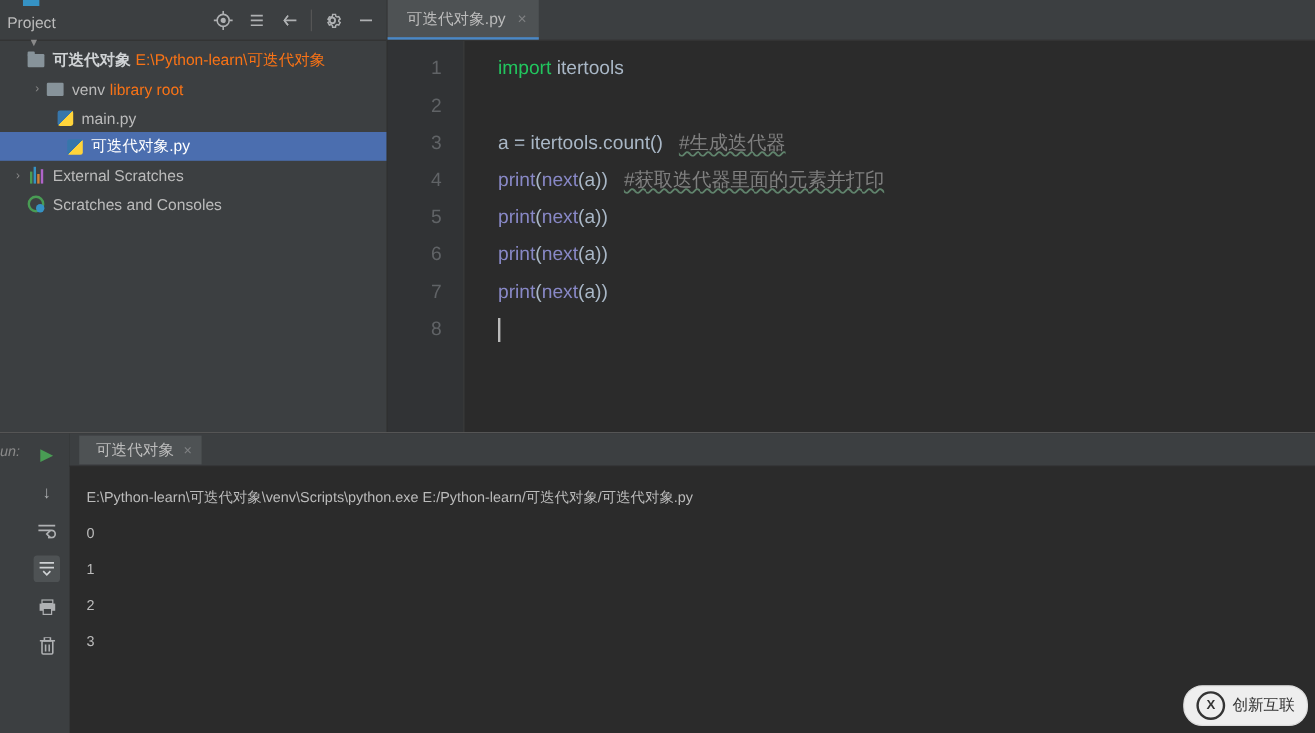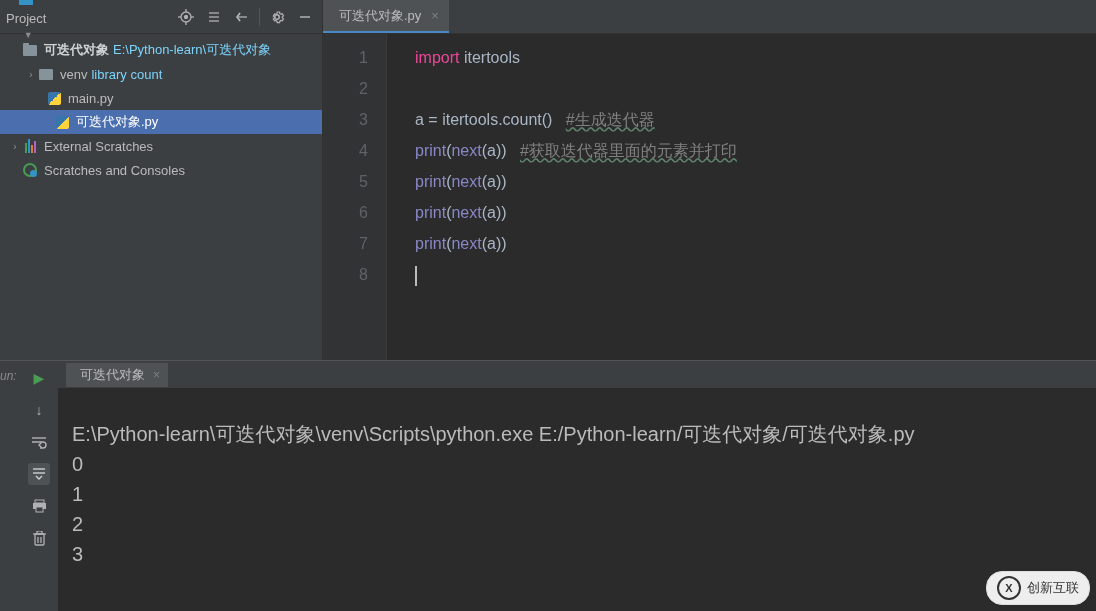--- a/index.html
+++ b/index.html
@@ -20,43 +20,43 @@
 .folder-ic.proj::before{content:"";position:absolute;left:0;top:-2px;width:6px;height:3px;background:#87939a;border-radius:1px 1px 0 0;}
 .py-ic { background:linear-gradient(135deg,#3776ab 50%,#ffd43b 50%); width:13px; height:13px; border-radius:2px;}
 .lib-ic{display:flex;gap:1px;align-items:flex-end;height:14px;}
 .lib-ic span{width:2px;background:#d38136;}
 .lib-ic span:nth-child(1){height:10px;background:#499c54;}
 .lib-ic span:nth-child(2){height:14px;background:#3592c4;}
 .lib-ic span:nth-child(3){height:8px;background:#d38136;}
 .lib-ic span:nth-child(4){height:12px;background:#b064c9;}
 .scratch-ic{width:14px;height:14px;border:2px solid #499c54;border-radius:50%;position:relative;}
 .scratch-ic::after{content:"";position:absolute;right:-2px;bottom:-2px;width:7px;height:7px;background:#3592c4;border-radius:50%;}
-.dim{color:#7dd3fc;margin-left:4px;}
+.dim{color:#f97316;margin-left:4px;}
 .editor { flex:1; background:#2b2b2b; display:flex; flex-direction:column; }
 .tabs { height:34px; background:#3c3f41; display:flex; align-items:stretch; border-bottom:1px solid #323232;}
 .tab { display:flex; align-items:center; padding:0 10px; background:#4e5254; border-bottom:2px solid #4a88c7; color:#bbbbbb; font-size:13px; gap:6px; position:relative; }
 .tab .close{color:#7f8183;font-size:13px;margin-left:4px;cursor:pointer;}
 .code-area{flex:1;display:flex;font-family:"Consolas","JetBrains Mono",monospace;font-size:16px;line-height:31px;}
 .gutter{width:64px;background:#313335;color:#606366;text-align:right;padding:8px 18px 0 0;border-right:1px solid #3a3a3a;}
 .code{flex:1;padding:8px 0 0 28px;color:#a9b7c6;position:relative;white-space:pre;}
-.kw{color:#ec4899;}
+.kw{color:#22c55e;}
 .bi{color:#8888c6;}
 .cm{color:#808080;font-style:normal;}
 .yu{text-decoration:underline wavy #5f826b;}
 .caret{display:inline-block;width:1.5px;height:20px;background:#bbbbbb;vertical-align:middle;}
 .bottom{flex:1;display:flex;border-top:1px solid #555;background:#2b2b2b;min-height:0;}
 .run-gutter{width:20px;background:#3c3f41;}
 .run-tools{width:38px;background:#3c3f41;display:flex;flex-direction:column;align-items:center;padding-top:6px;gap:10px;color:#afb1b3;}
 .run-tools .rt{width:22px;height:22px;display:flex;align-items:center;justify-content:center;cursor:pointer;font-size:14px;}
 .rt.sel{background:#4e5254;border-radius:3px;}
 .run-panel{flex:1;display:flex;flex-direction:column;min-width:0;}
 .run-tab-bar{height:28px;background:#3c3f41;display:flex;align-items:center;padding-left:8px;border-bottom:1px solid #2b2b2b;}
 .run-tab{display:flex;align-items:center;gap:6px;color:#bbbbbb;font-size:13px;background:#4e5254;padding:3px 8px;border-radius:0;}
 .run-tab .close{color:#7f8183;font-size:12px;margin-left:2px;}
-.console{flex:1;padding:10px 0 0 14px;font-family:"Consolas",monospace;font-size:20px;line-height:30px;color:#bbbbbb;white-space:pre;overflow:hidden;margin-top:20px;}
+.console{flex:1;padding:10px 0 0 14px;font-family:"Consolas",monospace;font-size:12px;line-height:30px;color:#bbbbbb;white-space:pre;overflow:hidden;}
 .watermark{position:absolute;right:6px;bottom:6px;background:rgba(255,255,255,0.92);color:#333;border-radius:16px;display:flex;align-items:center;gap:6px;padding:4px 10px;font-size:13px;border:1px solid #ddd;}
 .watermark .wlogo{width:24px;height:24px;border:2px solid #333;border-radius:50%;display:flex;align-items:center;justify-content:center;font-weight:bold;font-size:11px;}
 svg{display:block;}
 .un-label{position:absolute;left:0;top:369px;color:#8a8a8a;font-size:12px;font-style:italic;}
 </style>
 </head>
 <body>
 
 <div class="root">
   <div class="top">
@@ -120,21 +120,21 @@
             </span>
           <b style="color:#cfd2d4;">可迭代对象</b>
           <span class="dim">E:\Python-learn\可迭代对象</span>
         </div>
         <div class="tree-row" style="padding-left:24px;">
           <span class="arrow">›</span>
           <span class="ic">
               <span class="folder-ic"></span>
             </span>
           <span>venv</span>
-          <span class="dim">library count</span>
+          <span class="dim">library root</span>
         </div>
         <div class="tree-row" style="padding-left:32px;">
           <span class="arrow"></span>
           <span class="ic">
               <span class="py-ic"></span>
             </span>
           <span>main.py</span>
         </div>
         <div class="tree-row selected" style="padding-left:40px;">
           <span class="arrow"></span>

